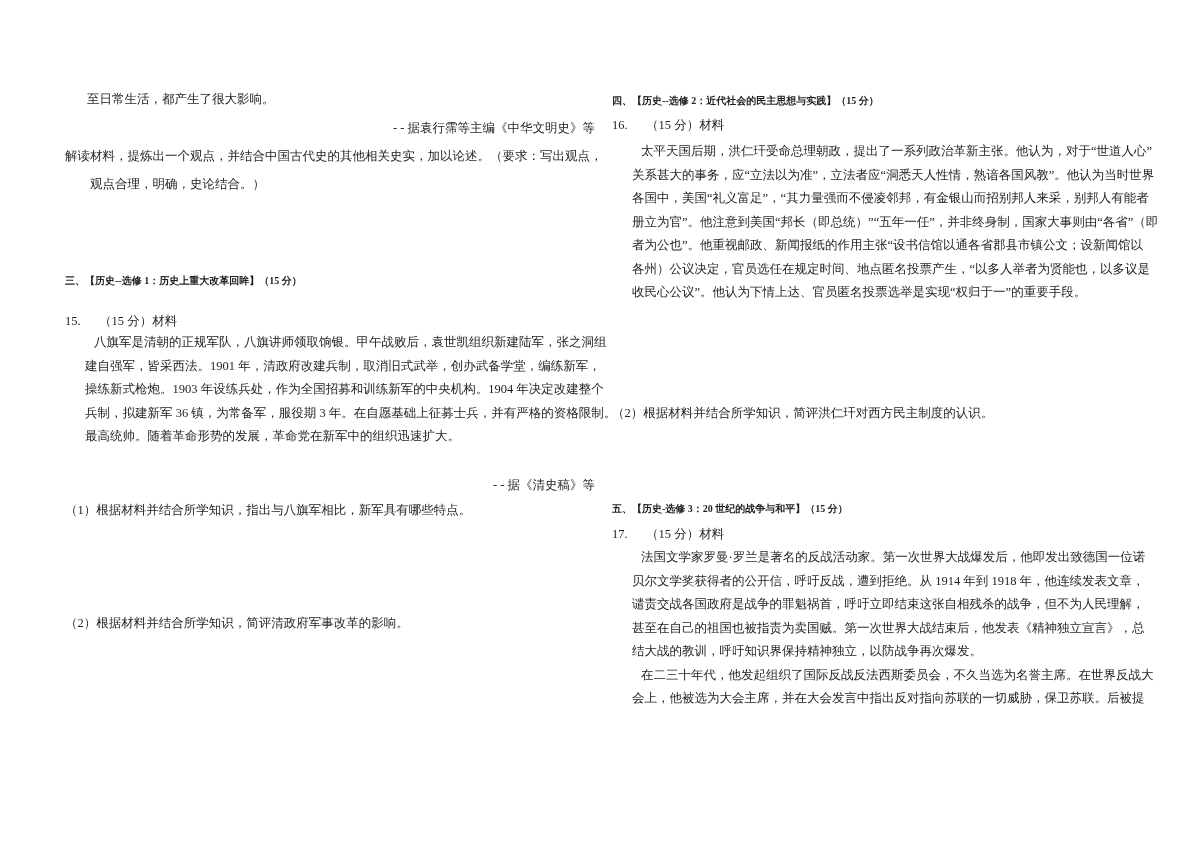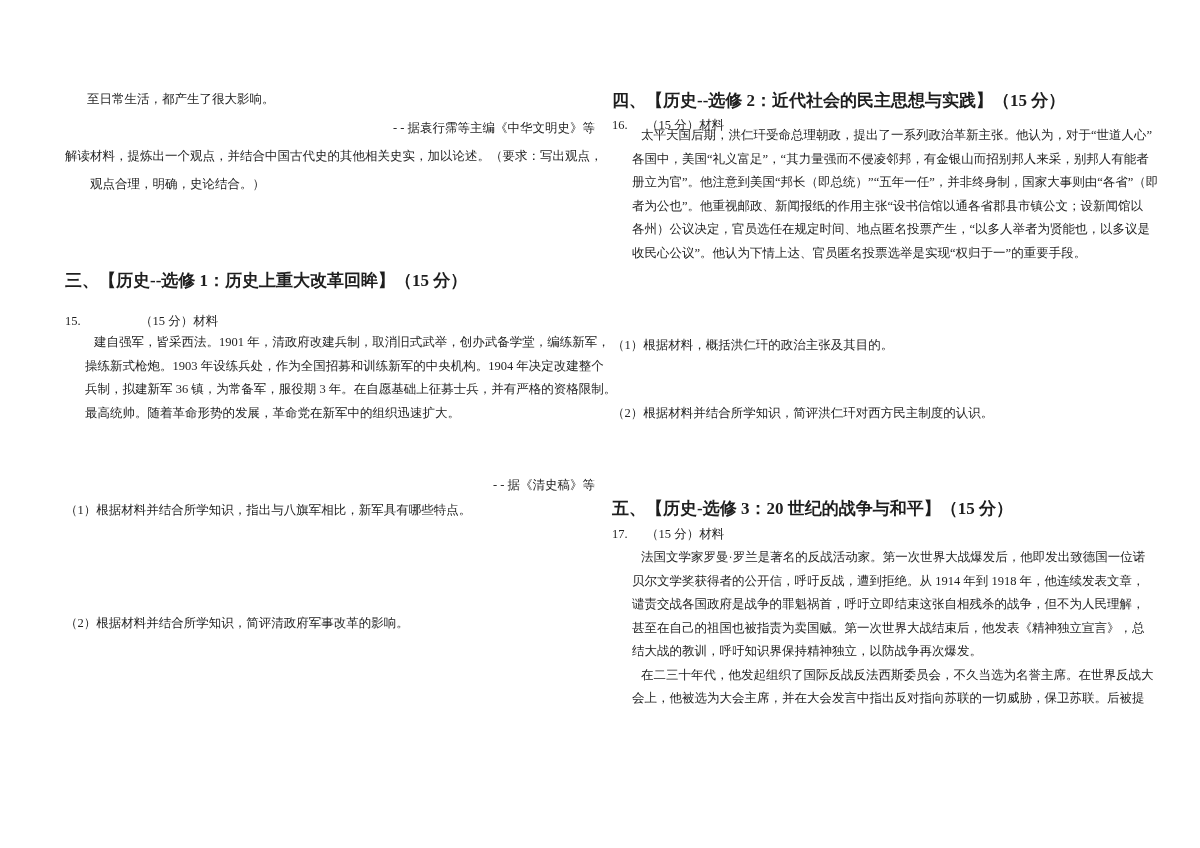--- a/index.html
+++ b/index.html
@@ -13,21 +13,21 @@
     font-size: 12.5px;
     overflow: hidden;
   }
   .col { position: absolute; top: 0; height: 848px; }
   #col-left  { left: 65px;  width: 530px; }
   #col-right { left: 612px; width: 530px; }
 
   .block { position: absolute; left: 0; width: 100%; }
   .tl { white-space: pre; line-height: 23.5px; }
 
-  .heading { font-weight: bold; font-size: 17px; white-space: pre; line-height: 23px; }
+  .heading { font-weight: bold; font-size: 10px; white-space: pre; line-height: 23px; }
 
   .qnum-row { display: flex; line-height: 23px; }
   .qnum-row .num { display: inline-block; min-width: 20px; }
   .qnum-row .intro { display: inline-block; margin-left: 14px; }
 
   .mat { padding-left: 20px; }
   .mat .tl:first-child { padding-left: 9px; }
 
   .hang .tl { line-height: 27.5px; }
   .hang .tl + .tl { padding-left: 25px; }
@@ -36,30 +36,30 @@
 
   .subq { line-height: 23px; white-space: pre; }
 
   .indent1 { padding-left: 22px; }
 
   
   #la1  { top: 88px; }
   #la2  { top: 117px; }
   #la3  { top: 143px; }
   #lh3  { top: 269px; }
-  #lq15 { top: 310px; gap: 41px; }
+  #lq15 { top: 310px; }
   #lmat { top: 331px; }
   #lsrc { top: 474px; }
   #lq15-1 { top: 499px; }
   #lq15-2 { top: 612px; }
 
   
   #rh4  { top: 89px; }
   #rq16 { top: 114px; }
-  #rmat16 { top: 124px; }
+  #rmat16 { top: 140px; }
   #rsrc16 { top: 309px; }
   #rq16-1 { top: 334px; }
   #rq16-2 { top: 402px; }
   #rh5  { top: 497px; }
   #rq17 { top: 523px; }
   #rmat17a { top: 546px; }
   #rmat17b { top: 663.5px; }
   #rsrc17 { top: 737px; }
 
   #footer {
@@ -89,20 +89,21 @@
       </div>
 
     <div id="lh3" class="block heading">三、【历史--选修 1：历史上重大改革回眸】（15 分）</div>
 
     <div id="lq15" class="block qnum-row">
       <span class="num">15.</span>
       <span class="intro">（15 分）材料</span>
     </div>
 
     <div id="lmat" class="block mat">
+        <div class="tl">八旗军是清朝的正规军队，八旗讲师领取饷银。甲午战败后，袁世凯组织新建陆军，张之洞组</div>
         <div class="tl">建自强军，皆采西法。1901 年，清政府改建兵制，取消旧式武举，创办武备学堂，编练新军，</div>
         <div class="tl">操练新式枪炮。1903 年设练兵处，作为全国招募和训练新军的中央机构。1904 年决定改建整个</div>
         <div class="tl">兵制，拟建新军 36 镇，为常备军，服役期 3 年。在自愿基础上征募士兵，并有严格的资格限制。</div>
         <div class="tl">最高统帅。随着革命形势的发展，革命党在新军中的组织迅速扩大。</div>
       </div>
 
     <div id="lsrc" class="block source">- - 据《清史稿》等</div>
 
     <div id="lq15-1" class="block subq">（1）根据材料并结合所学知识，指出与八旗军相比，新军具有哪些特点。</div>
 
@@ -114,29 +115,29 @@
 
     <div id="rh4" class="block heading">四、【历史--选修 2：近代社会的民主思想与实践】（15 分）</div>
 
     <div id="rq16" class="block qnum-row">
       <span class="num">16.</span>
       <span class="intro">（15 分）材料</span>
     </div>
 
     <div id="rmat16" class="block mat">
         <div class="tl">太平天国后期，洪仁玕受命总理朝政，提出了一系列政治革新主张。他认为，对于“世道人心”</div>
+        <div class="tl">关系甚大的事务，应“立法以为准”，立法者应“洞悉天人性情，熟谙各国风教”。他认为当时世界</div>
         <div class="tl">各国中，美国“礼义富足”，“其力量强而不侵凌邻邦，有金银山而招别邦人来采，别邦人有能者</div>
         <div class="tl">册立为官”。他注意到美国“邦长（即总统）”“五年一任”，并非终身制，国家大事则由“各省”（即</div>
         <div class="tl">者为公也”。他重视邮政、新闻报纸的作用主张“设书信馆以通各省郡县市镇公文；设新闻馆以</div>
         <div class="tl">各州）公议决定，官员选任在规定时间、地点匿名投票产生，“以多人举者为贤能也，以多议是</div>
         <div class="tl">收民心公议”。他认为下情上达、官员匿名投票选举是实现“权归于一”的重要手段。</div>
       </div>
 
 
-    <div id="rq16-1" class="block subq">（1）根据材料，概括洪仁玕的政治主张及其目的。</div>
 
     <div id="rq16-2" class="block subq">（2）根据材料并结合所学知识，简评洪仁玕对西方民主制度的认识。</div>
 
     <div id="rh5" class="block heading">五、【历史-选修 3：20 世纪的战争与和平】（15 分）</div>
 
     <div id="rq17" class="block qnum-row">
       <span class="num">17.</span>
       <span class="intro">（15 分）材料</span>
     </div>
 

